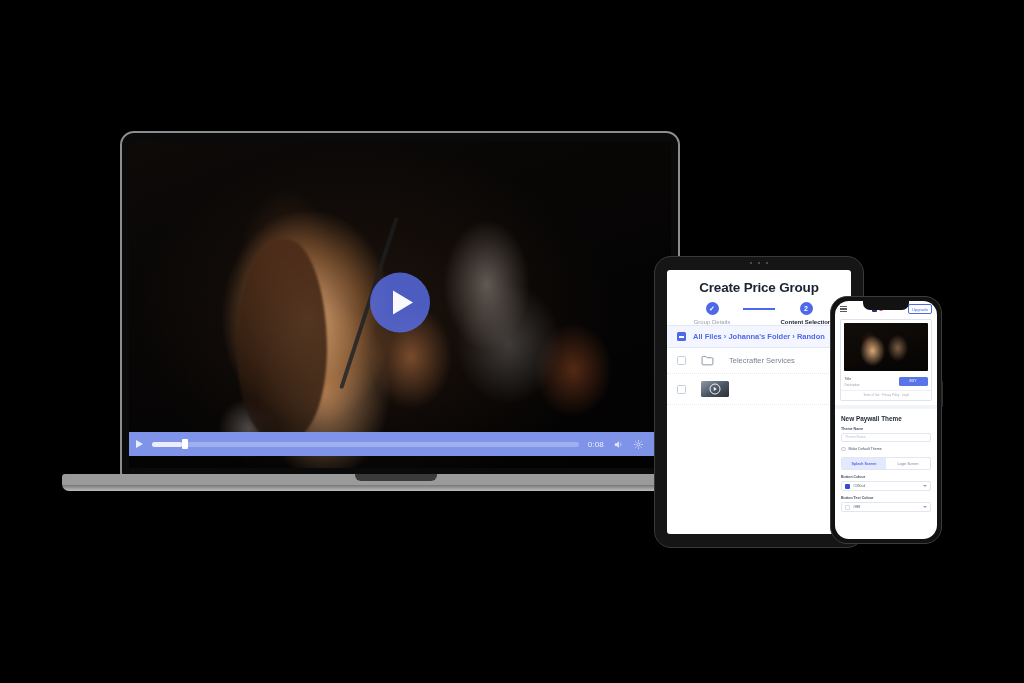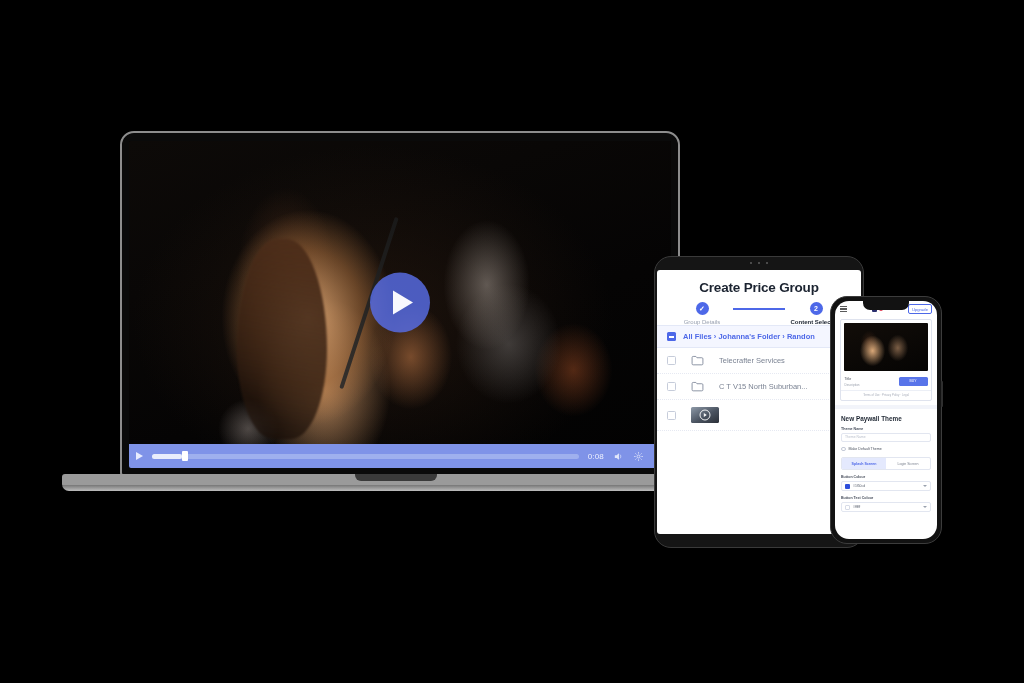--- a/index.html
+++ b/index.html
@@ -67,36 +67,36 @@
     background: rgba(88,110,232,.82);
     display: flex; align-items: center; justify-content: center;
   }
   .play-tri {
     width: 0; height: 0; margin-left: 5px;
     border-left: 20px solid rgba(255,255,255,.96);
     border-top: 12px solid transparent;
     border-bottom: 12px solid transparent;
   }
   .vid-bar {
-    position: absolute; left: 0; right: 0; bottom: 0; height: 24px;
+    position: absolute; left: 0; right: 0; bottom: 12px; height: 24px;
     background: #7f93e8;
     display: flex; align-items: center; gap: 9px; padding: 0 7px;
   }
   .vb-play { width: 0;height:0;border-left:7px solid #e8edff;border-top:4.5px solid transparent;border-bottom:4.5px solid transparent; }
   .vb-track { flex: 1; height: 5px; background: #9fb0ee; border-radius: 3px; position: relative; }
   .vb-fill { position:absolute; left:0; top:0; height:100%; width:7%; background:#e9edfc; border-radius:3px; }
   .vb-knob { position:absolute; left:7%; top:-2.5px; width:6px; height:10px; background:#fff; border-radius:1px; }
   .vb-time { font-size: 8px; color: #eef1fe; letter-spacing:.2px; }
   .vb-ico { width: 11px; height: 11px; opacity: .92; display:block; }
 
   
   #tablet { position: absolute; left: 654px; top: 256px; width: 210px; height: 292px; }
   .tab-body {
     position: absolute; inset: 0; background: #151515;
-    border: 1px solid #3a3a3a; border-radius: 17px; padding: 13px 2px;
+    border: 1px solid #3a3a3a; border-radius: 17px; padding: 13px 12px;
   }
   .tab-dots { position: absolute; left: 50%; top: 5px; transform: translateX(-50%); display: flex; gap: 6px; }
   .tab-dots i { width: 2px; height: 2px; background: #5d5d5d; border-radius: 50%; display: block; }
   .tab-screen { width: 100%; height: 100%; background: #fff; border-radius: 3px; overflow: hidden; position: relative; }
   .tab-title { text-align: center; font-size: 13.5px; font-weight: bold; color: #1b2330; padding: 10px 0 0; letter-spacing: -.2px; }
   .stepper { display: flex; align-items: flex-start; justify-content: center; padding: 7px 14px 0; }
   .step { display: flex; flex-direction: column; align-items: center; width: 62px; }
   .step-dot { width: 13px; height: 13px; border-radius: 50%; background: #4d68e8; color: #fff; font-size: 7px; display:flex; align-items:center; justify-content:center; font-weight:bold; }
   .step-line { flex: 1; height: 2.5px; background: #4d68e8; margin-top: 5.5px; }
   .step-lbl { font-size: 6px; margin-top: 4px; white-space: nowrap; }
@@ -249,27 +249,20 @@
         </div>
 
         <div class="frow">
           <span class="cb empty"></span>
           <svg width="13" height="11" viewBox="0 0 24 20">
             <path d="M2 4.5a2 2 0 012-2h5l2 2.4h9a2 2 0 012 2V16a2 2 0 01-2 2H4a2 2 0 01-2-2V4.5z" fill="none" stroke="#8b93a3" stroke-width="1.8"></path>
           </svg>
           <span class="fname">Telecrafter Services</span>
         </div>
 
-        <div class="frow">
-          <span class="cb empty"></span>
-          <svg width="13" height="11" viewBox="0 0 24 20">
-            <path d="M2 4.5a2 2 0 012-2h5l2 2.4h9a2 2 0 012 2V16a2 2 0 01-2 2H4a2 2 0 01-2-2V4.5z" fill="none" stroke="#8b93a3" stroke-width="1.8"></path>
-          </svg>
-          <span class="fname">C T V15 North Suburban...</span>
-        </div>
 
 
 
         <div class="frow">
           <span class="cb empty"></span>
           <span class="thumb"></span>
         </div>
 
       </div>
     </div>

